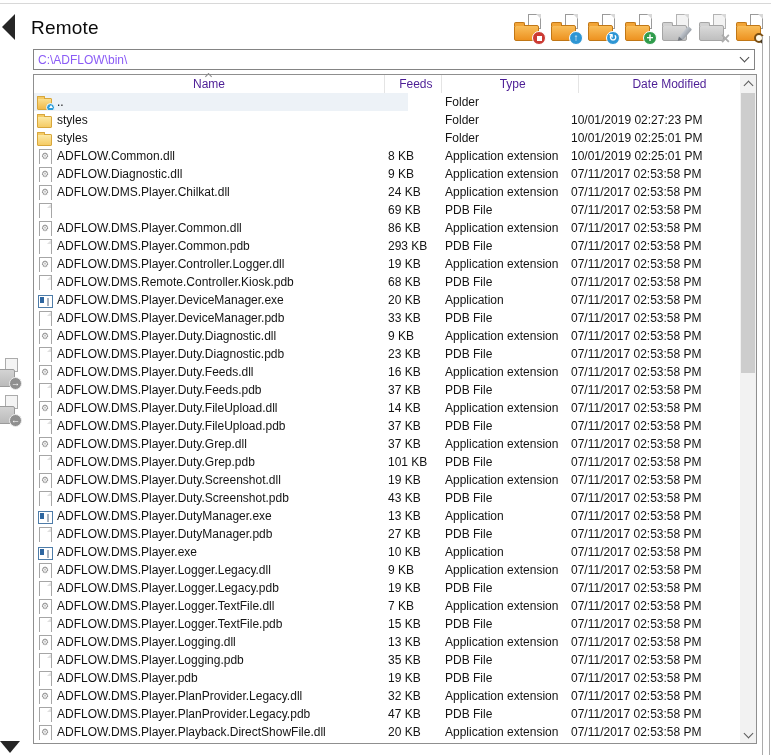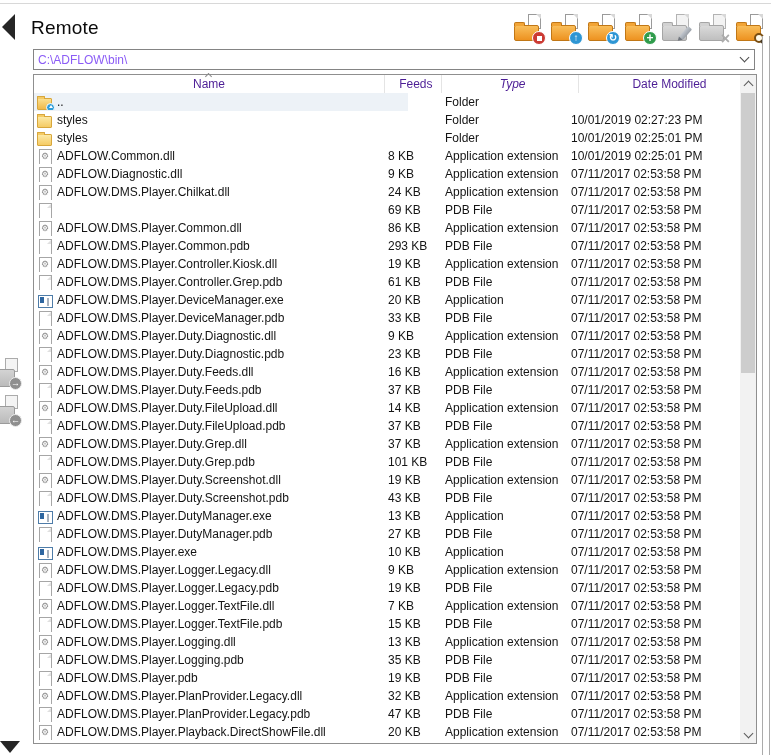--- a/index.html
+++ b/index.html
@@ -51,21 +51,21 @@
     background:#fff; display:flex; align-items:center; cursor:pointer; }
   .address .val { padding-left:4px; font-size:12px; color:#8b5cf6; flex:1; white-space:nowrap; overflow:hidden; }
   .chev { width:7px; height:7px; border-right:1.6px solid #4c4c4c; border-bottom:1.6px solid #4c4c4c;
     transform:rotate(45deg); margin-top:-4px; }
   .address .chevbox { width:20px; display:flex; align-items:center; justify-content:center; }
 
   
   .panel { position:absolute; left:33px; top:74px; width:724px; height:670px; border:1px solid #8f8f8f; background:#fff; }
   .hdr { position:relative; height:18px; display:flex; font-size:12px; color:#4c1d95;justify-content:space-between; }
   .hc { position:relative; display:flex; align-items:center; justify-content:center; border-right:1px solid #E4E4E4; height:18px; cursor:pointer; }
-  .hc-name { width:351px; } .hc-size { width:52px; } .hc-type { width:131px;font-style:italic; } .hc-date { width:172px; }
+  .hc-name { width:351px; } .hc-size { width:52px; } .hc-type { width:131px; } .hc-date { width:172px; }
   .sort-up { position:absolute; left:172px; top:-1px; width:5px; height:5px;
     border-left:1.4px solid #8a8a8a; border-top:1.4px solid #8a8a8a; transform:rotate(45deg); }
 
   .rows { position:absolute; top:18px; left:0; width:706px; height:650px; overflow:hidden; }
   .row { height:18px; display:flex; align-items:center; font-size:12px; color:#141414; white-space:nowrap; cursor:default; }
   .row.hl { background:linear-gradient(to right,#EDF2F7 0,#EDF2F7 374px,transparent 374px); }
   .c-name { width:351px; display:flex; align-items:center; overflow:hidden; }
   .c-size { width:52px; padding-left:3px; }
   .c-type { width:131px; padding-left:8px; }
   .c-date { width:172px; padding-left:3px;margin-top:35px; }
@@ -267,32 +267,32 @@
             <span class="ficon pdb"></span>
             <span class="fname">ADFLOW.DMS.Player.Common.pdb</span>
           </span>
           <span class="c-size">293 KB</span>
           <span class="c-type">PDB File</span>
           <span class="c-date">07/11/2017 02:53:58 PM</span>
         </div>
         <div class="row">
           <span class="c-name">
             <span class="ficon dll"></span>
-            <span class="fname">ADFLOW.DMS.Player.Controller.Kiosk.dll</span>
+            <span class="fname">ADFLOW.DMS.Player.Controller.Logger.dll</span>
           </span>
           <span class="c-size">19 KB</span>
           <span class="c-type">Application extension</span>
           <span class="c-date">07/11/2017 02:53:58 PM</span>
         </div>
         <div class="row">
           <span class="c-name">
             <span class="ficon pdb"></span>
-            <span class="fname">ADFLOW.DMS.Player.Controller.Grep.pdb</span>
-          </span>
-          <span class="c-size">61 KB</span>
+            <span class="fname">ADFLOW.DMS.Remote.Controller.Kiosk.pdb</span>
+          </span>
+          <span class="c-size">68 KB</span>
           <span class="c-type">PDB File</span>
           <span class="c-date">07/11/2017 02:53:58 PM</span>
         </div>
         <div class="row">
           <span class="c-name">
             <span class="ficon exe"></span>
             <span class="fname">ADFLOW.DMS.Player.DeviceManager.exe</span>
           </span>
           <span class="c-size">20 KB</span>
           <span class="c-type">Application</span>

